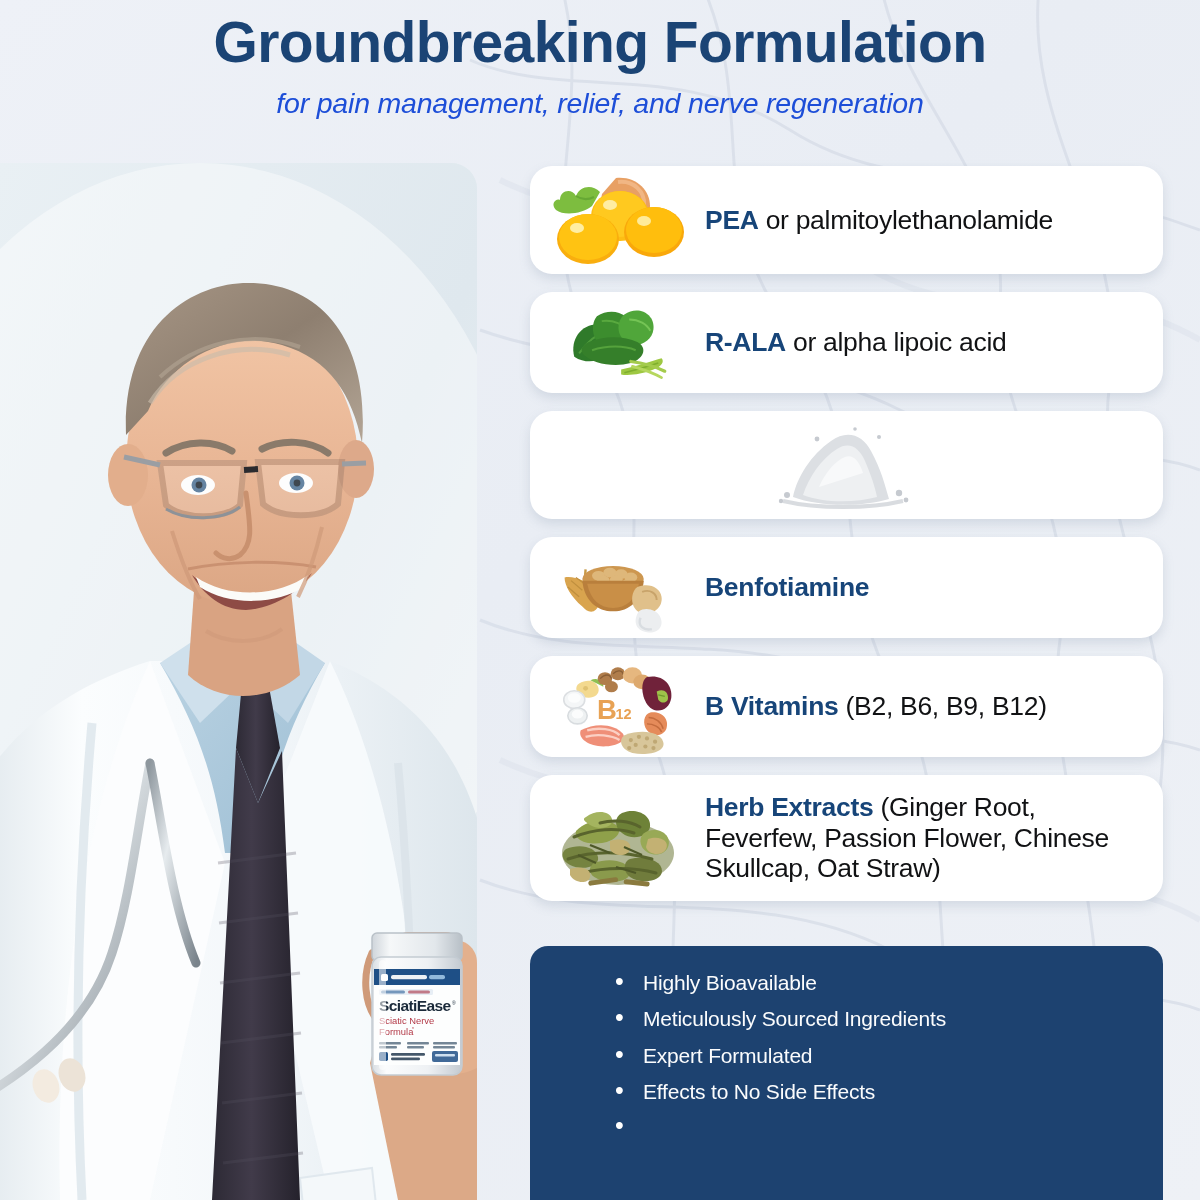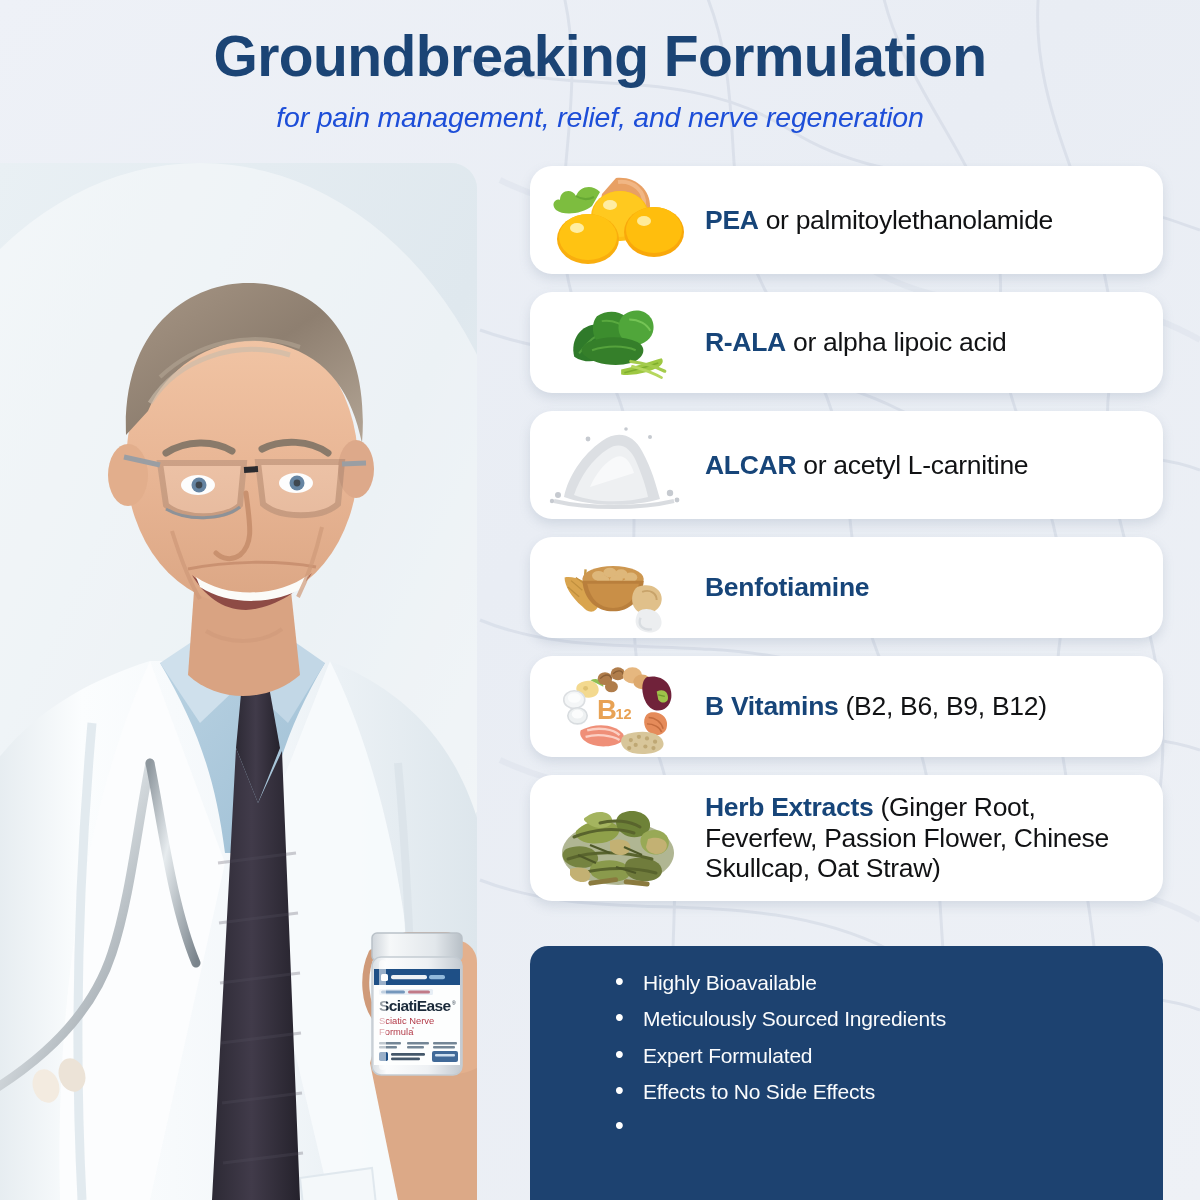--- a/index.html
+++ b/index.html
@@ -11,21 +11,21 @@
   }
 
   
   #bg-layer { position:absolute; inset:0; background:linear-gradient(135deg,#eef1f7 0%,#e9edf4 45%,#eef1f6 100%); }
   #bg-nerves { position:absolute; inset:0; }
 
   
   #header { position:absolute; top:0; left:0; width:1200px; height:160px; text-align:center; }
   #page-title {
     font-size:57px; font-weight:bold; color:#1b4475;
-    letter-spacing:-0.6px; line-height:1; padding-top:28px;
+    letter-spacing:-0.6px; line-height:1; padding-top:14px;
     white-space:nowrap;
   }
   #page-subtitle {
     font-size:28.5px; font-style:italic; color:#1d4ed8;
     letter-spacing:-0.2px; padding-top:16px; white-space:nowrap;
   }
 
   
   #doctor-panel {
     position:absolute; left:0; top:163px; width:477px; height:1037px;
@@ -344,23 +344,20 @@
             <circle cx="140" cy="82" r="3.2"></circle>
               <circle cx="147" cy="89" r="2.4"></circle>
             <circle cx="120" cy="26" r="2"></circle>
               <circle cx="58" cy="28" r="2.4"></circle>
             <circle cx="96" cy="18" r="1.8"></circle>
           </g>
           <path d="M24 90 C 58 98, 110 98, 144 90" stroke="#cfd3d8" stroke-width="4" fill="none" opacity="0.8"></path>
         </g>
       </svg>
     </div>
-    <div class="card-text">
-      <b>ALCAR</b><span> or acetyl L-carnitine</span>
-    </div>
   </div>
 
   <div class="card h2">
     <div class="card-thumb">
       <svg viewBox="0 0 175 125">
         <g>
           <path d="M44 86 C 30 74, 22 60, 22 50 C 34 48, 50 54, 60 66 C 68 76, 66 88, 58 92 C 52 94, 48 90, 44 86 Z" fill="#d9a44e"></path>
           <g stroke="#c08f3e" stroke-width="1.6" fill="none">
             <path d="M30 54 L44 66"></path>
               <path d="M36 50 L52 62"></path>

